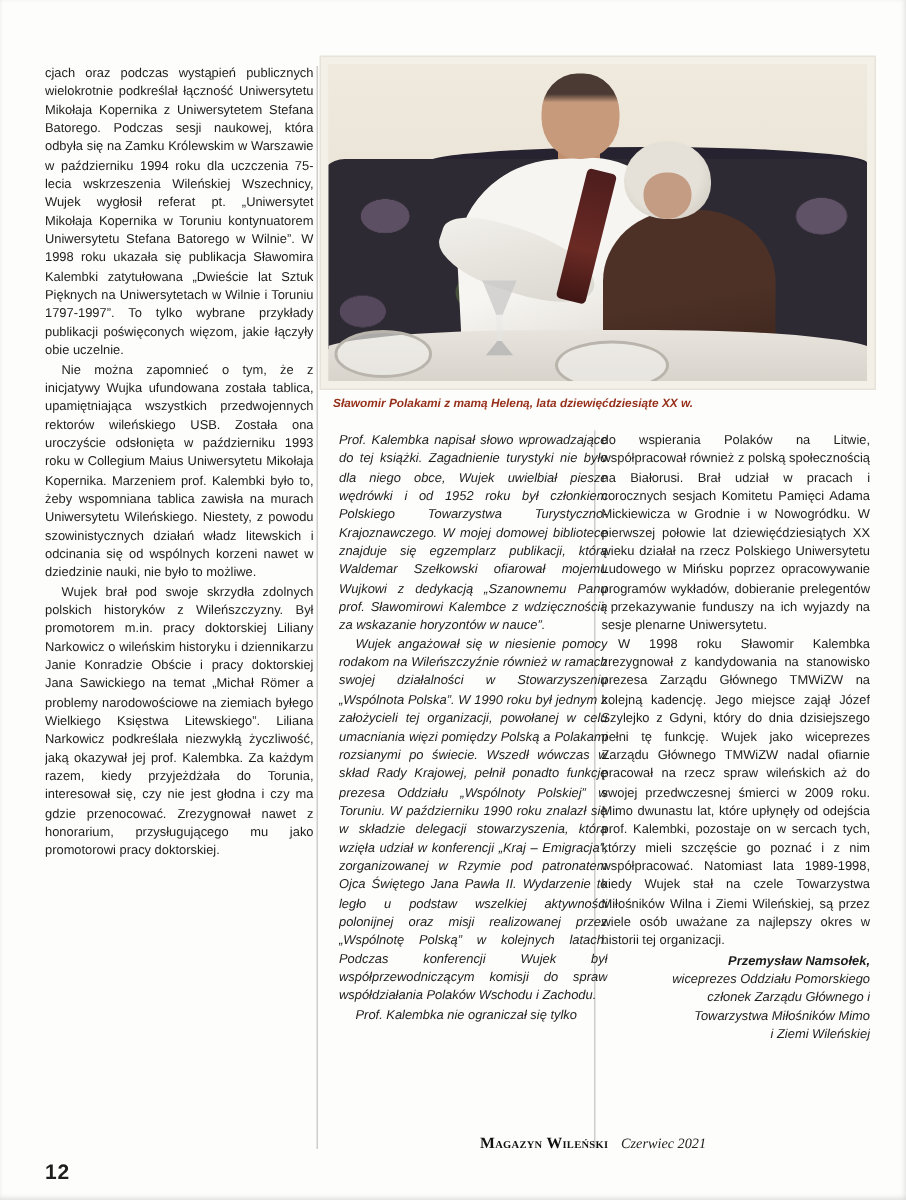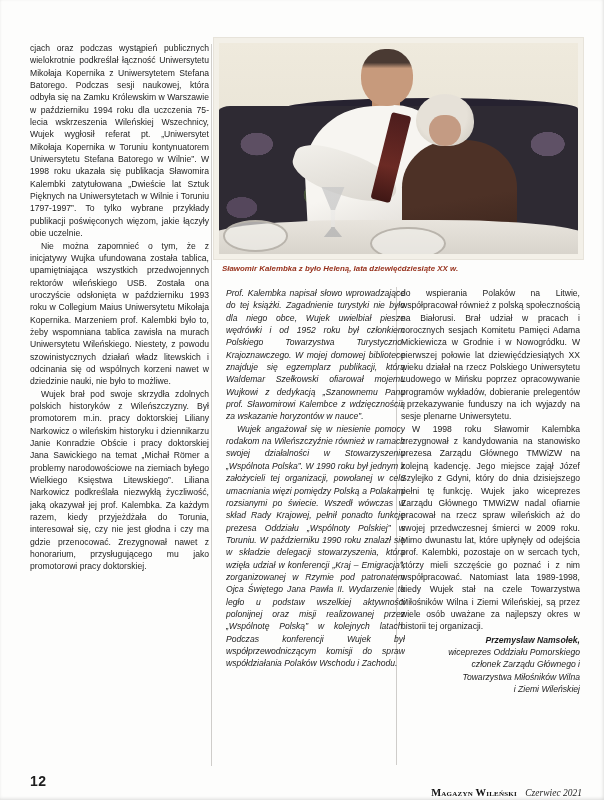--- a/index.html
+++ b/index.html
@@ -78,21 +78,21 @@
     font-size:7.9px;font-weight:bold;font-style:italic;
     color:#96301b;
   }
 
   
   .sig{text-align:right;margin-top:1px;font-style:italic;}
   .sig .sig-name{font-weight:bold;}
 
   
   #page-number{position:absolute;left:30px;top:773px;font-size:14px;font-weight:bold;letter-spacing:.5px;}
-  #footer-right{position:absolute;left:320px;top:782px;width:262px;text-align:right;white-space:nowrap;}
+  #footer-right{position:absolute;left:320px;top:752px;width:262px;white-space:nowrap;}
   .footer-mag{
     font-family:"Liberation Serif", serif;
     font-weight:bold;font-variant:small-caps;font-size:10.5px;letter-spacing:.2px;color:#111;
   }
   .footer-issue{
     font-family:"Liberation Serif", serif;
     font-style:italic;font-size:9.5px;color:#222;margin-left:4px;
   }
 </style>
 </head>
@@ -113,44 +113,45 @@
     <div class="ph woman-sweater"></div>
     <div class="ph woman-hair"></div>
     <div class="ph woman-face"></div>
     <div class="ph table"></div>
     <div class="ph glass"></div>
     <div class="ph bowl bowl1"></div>
     <div class="ph bowl bowl2"></div>
   </div>
 </div>
 
-<div id="caption">Sławomir Kalembka z było Heleną, lata dziewięćdziesiąte XX w.</div>
+<div id="caption">Sławomir Polakami z mamą Heleną, lata dziewięćdziesiąte XX w.</div>
 
 <div class="vrule" id="rule1"></div>
 <div class="vrule" id="rule2"></div>
 
 <div class="col" id="col1">
   <p>cjach oraz podczas wystąpień publicznych wielokrotnie podkreślał łączność Uniwersytetu Mikołaja Kopernika z Uniwersytetem Stefana Batorego. Podczas sesji naukowej, która odbyła się na Zamku Królewskim w Warszawie w październiku 1994 roku dla uczczenia 75-lecia wskrzeszenia Wileńskiej Wszechnicy, Wujek wygłosił referat pt. „Uniwersytet Mikołaja Kopernika w Toruniu kontynuatorem Uniwersytetu Stefana Batorego w Wilnie”. W 1998 roku ukazała się publikacja Sławomira Kalembki zatytułowana „Dwieście lat Sztuk Pięknych na Uniwersytetach w Wilnie i Toruniu 1797-1997”. To tylko wybrane przykłady publikacji poświęconych więzom, jakie łączyły obie uczelnie.</p>
   <p class="indent">Nie można zapomnieć o tym, że z inicjatywy Wujka ufundowana została tablica, upamiętniająca wszystkich przedwojennych rektorów wileńskiego USB. Została ona uroczyście odsłonięta w październiku 1993 roku w Collegium Maius Uniwersytetu Mikołaja Kopernika. Marzeniem prof. Kalembki było to, żeby wspomniana tablica zawisła na murach Uniwersytetu Wileńskiego. Niestety, z powodu szowinistycznych działań władz litewskich i odcinania się od wspólnych korzeni nawet w dziedzinie nauki, nie było to możliwe.</p>
   <p class="indent">Wujek brał pod swoje skrzydła zdolnych polskich historyków z Wileńszczyzny. Był promotorem m.in. pracy doktorskiej Liliany Narkowicz o wileńskim historyku i dziennikarzu Janie Konradzie Obście i pracy doktorskiej Jana Sawickiego na temat „Michał Römer a problemy narodowościowe na ziemiach byłego Wielkiego Księstwa Litewskiego”. Liliana Narkowicz podkreślała niezwykłą życzliwość, jaką okazywał jej prof. Kalembka. Za każdym razem, kiedy przyjeżdżała do Torunia, interesował się, czy nie jest głodna i czy ma gdzie przenocować. Zrezygnował nawet z honorarium, przysługującego mu jako promotorowi pracy doktorskiej.</p>
 </div>
 
 <div class="col" id="col2">
   <p>Prof. Kalembka napisał słowo wprowadzające do tej książki. Zagadnienie turystyki nie było dla niego obce, Wujek uwielbiał piesze wędrówki i od 1952 roku był członkiem Polskiego Towarzystwa Turystyczno-Krajoznawczego. W mojej domowej bibliotece znajduje się egzemplarz publikacji, którą Waldemar Szełkowski ofiarował mojemu Wujkowi z dedykacją „Szanownemu Panu prof. Sławomirowi Kalembce z wdzięcznością za wskazanie horyzontów w nauce”.</p>
   <p class="indent">Wujek angażował się w niesienie pomocy rodakom na Wileńszczyźnie również w ramach swojej działalności w Stowarzyszeniu „Wspólnota Polska”. W 1990 roku był jednym z założycieli tej organizacji, powołanej w celu umacniania więzi pomiędzy Polską a Polakami rozsianymi po świecie. Wszedł wówczas w skład Rady Krajowej, pełnił ponadto funkcję prezesa Oddziału „Wspólnoty Polskiej” w Toruniu. W październiku 1990 roku znalazł się w składzie delegacji stowarzyszenia, która wzięła udział w konferencji „Kraj – Emigracja”, zorganizowanej w Rzymie pod patronatem Ojca Świętego Jana Pawła II. Wydarzenie to legło u podstaw wszelkiej aktywności polonijnej oraz misji realizowanej przez „Wspólnotę Polską” w kolejnych latach. Podczas konferencji Wujek był współprzewodniczącym komisji do spraw współdziałania Polaków Wschodu i Zachodu.</p>
+  <p class="indent">Prof. Kalembka nie ograniczał się tylko</p>
 </div>
 
 <div class="col" id="col3">
   <p>do wspierania Polaków na Litwie, współpracował również z polską społecznością na Białorusi. Brał udział w pracach i corocznych sesjach Komitetu Pamięci Adama Mickiewicza w Grodnie i w Nowogródku. W pierwszej połowie lat dziewięćdziesiątych XX wieku działał na rzecz Polskiego Uniwersytetu Ludowego w Mińsku poprzez opracowywanie programów wykładów, dobieranie prelegentów i przekazywanie funduszy na ich wyjazdy na sesje plenarne Uniwersytetu.</p>
   <p class="indent">W 1998 roku Sławomir Kalembka zrezygnował z kandydowania na stanowisko prezesa Zarządu Głównego TMWiZW na kolejną kadencję. Jego miejsce zajął Józef Szylejko z Gdyni, który do dnia dzisiejszego pełni tę funkcję. Wujek jako wiceprezes Zarządu Głównego TMWiZW nadal ofiarnie pracował na rzecz spraw wileńskich aż do swojej przedwczesnej śmierci w 2009 roku. Mimo dwunastu lat, które upłynęły od odejścia prof. Kalembki, pozostaje on w sercach tych, którzy mieli szczęście go poznać i z nim współpracować. Natomiast lata 1989-1998, kiedy Wujek stał na czele Towarzystwa Miłośników Wilna i Ziemi Wileńskiej, są przez wiele osób uważane za najlepszy okres w historii tej organizacji.</p>
   <div class="sig">
     <p class="sig-name">Przemysław Namsołek,</p>
     <p>wiceprezes Oddziału Pomorskiego</p>
     <p>członek Zarządu Głównego i</p>
-    <p>Towarzystwa Miłośników Wilna</p>
+    <p>Towarzystwa Miłośników Mimo</p>
     <p>i Ziemi Wileńskiej</p>
   </div>
 </div>
 
 <div id="page-number">12</div>
 <div id="footer-right">
   <span class="footer-mag">Magazyn Wileński</span>
   <span class="footer-issue">Czerwiec 2021</span>
 </div>
 

